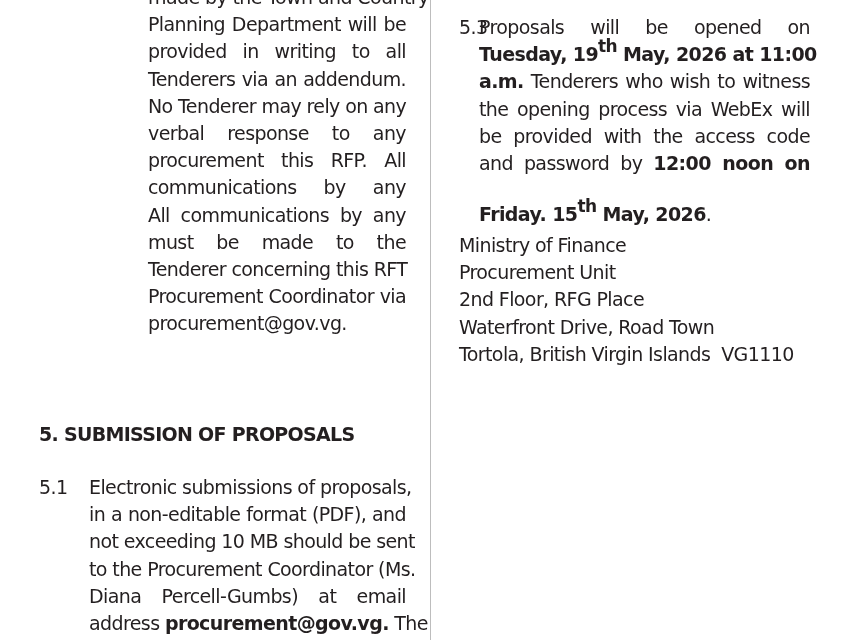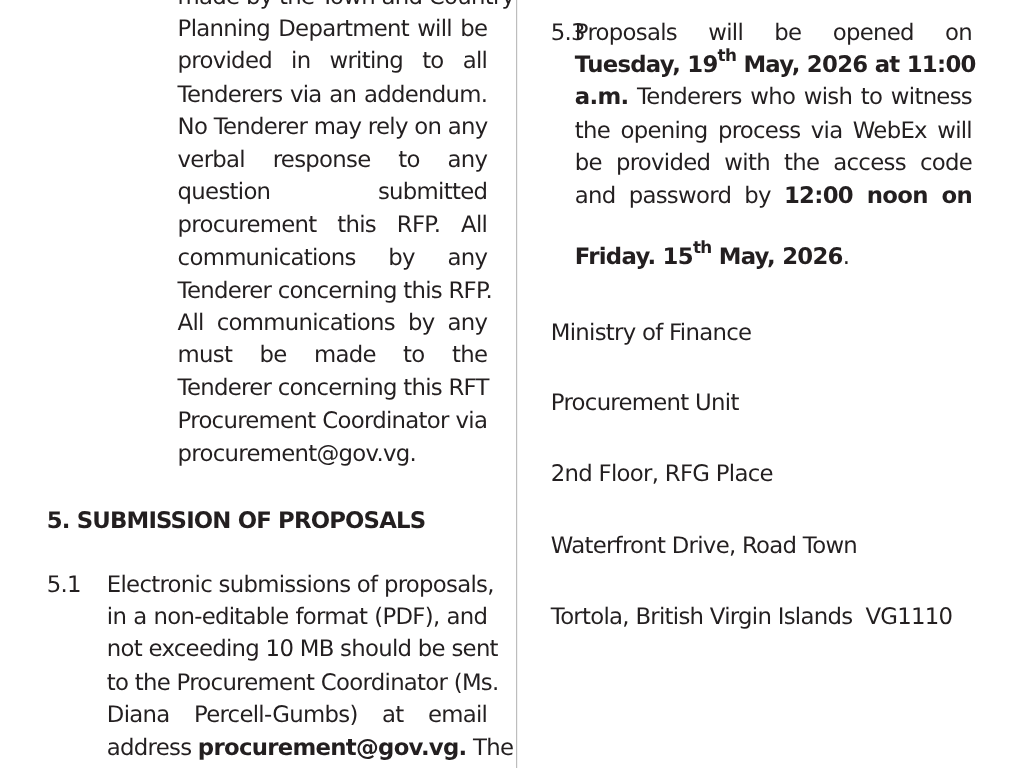--- a/index.html
+++ b/index.html
@@ -8,58 +8,56 @@
     position: relative;
     font-family: "DejaVu Sans", "Liberation Sans", sans-serif;
     color: #231f20;
   }
   .col-divider {
     position: absolute; left: 430px; top: 0; width: 1px; height: 640px;
     background: #bdbdbd;
   }
   .txt { font-size: 19px; line-height: 27.2px; letter-spacing: -0.6px; }
   b { font-weight: bold; }
-  sup { font-size: 14px; line-height: 0; position: relative; top: -2px; vertical-align: super; }
+  sup { font-size: 17px; line-height: 0; position: relative; top: -2px; vertical-align: super; }
 
   .left-cont { position: absolute; left: 125px; top: -16px; width: 281px; }
   .left-cont .line { display: block; text-align: justify; text-align-last: justify; white-space: nowrap; margin-left: 23px; }
   .left-cont .line.last { text-align-last: left; }
 
   .heading { position: absolute; left: 39px; top: 421px; font-size: 19px; font-weight: bold; letter-spacing: -0.7px; line-height: 27px; text-align: center; }
 
   .para51 { position: absolute; left: 39px; top: 474px; width: 367px; }
   .para51 .num { position: absolute; left: 0; top: 0; }
   .para51 .body { position: absolute; left: 36px; top: 0; width: 331px; }
   .para51 .line { display: block; text-align: justify; text-align-last: justify; white-space: nowrap; margin-left: 14px; }
 
   .para53 { position: absolute; left: 459px; top: 14px; width: 367px; }
   .para53 .num { position: absolute; left: 0; top: 0; text-align: right; }
   .para53 .body { position: absolute; left: 20px; top: 0; width: 331px; }
   .para53 .line { display: block; text-align: justify; text-align-last: justify; white-space: nowrap; }
   .para53 .line.last { text-align-last: left; margin-top: 24px; }
 
   .address { position: absolute; left: 459px; top: 232px; }
-  .address .line { display: block; white-space: pre; margin-top: 32px; }
+  .address .line { display: block; white-space: pre; }
 </style>
 </head>
 <body>
 
 <div class="col-divider"></div>
 
 <div class="left-cont txt">
   <span class="line">made by the Town and Country</span>
   <span class="line">Planning Department will be</span>
   <span class="line">provided in writing to all</span>
   <span class="line">Tenderers via an addendum.</span>
   <span class="line">No Tenderer may rely on any</span>
   <span class="line">verbal response to any</span>
-  <span class="line">question submitted</span>
   <span class="line">procurement this RFP. All</span>
   <span class="line">communications by any</span>
-  <span class="line">Tenderer concerning this RFP.</span>
   <span class="line">All communications by any</span>
   <span class="line">must be made to the</span>
   <span class="line">Tenderer concerning this RFT</span>
   <span class="line">Procurement Coordinator via</span>
   <span class="line last">procurement@gov.vg.</span>
 </div>
 
 <div class="heading">5. SUBMISSION OF PROPOSALS</div>
 
 <div class="para51 txt">

